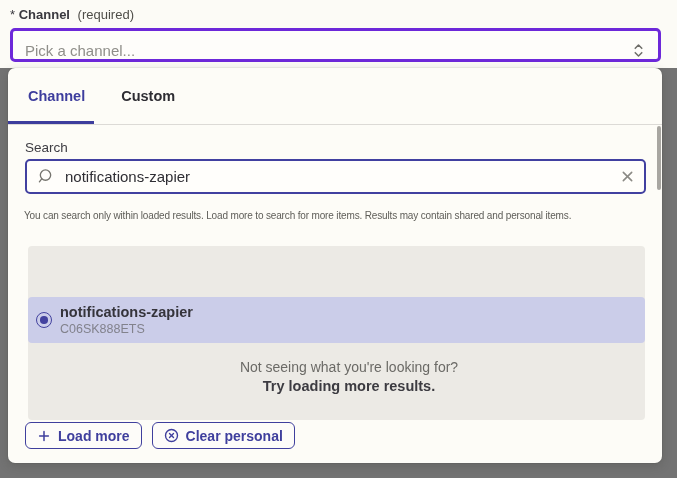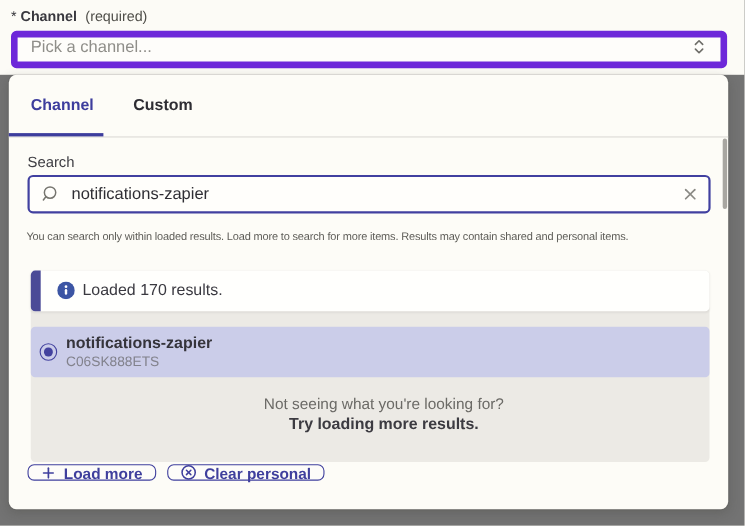--- a/index.html
+++ b/index.html
@@ -2,21 +2,21 @@
 <html><head>
 <meta charset="utf-8">
 <style>
   html,body{margin:0;padding:0;background:#f2f1ed;font-family:"Liberation Sans",sans-serif;}
   .stage{position:relative;width:677px;height:478px;background:#737373;overflow:hidden;}
   .top-strip{position:absolute;left:0;top:0;width:677px;height:68px;background:#fcfbf6;}
   .field-label{position:absolute;left:10px;top:7px;font-size:13px;color:#39383e;}
   .field-label .lbl{font-weight:700;}
   .field-label .req{color:#4f4e49;margin-left:4px;}
   .select{position:absolute;left:10px;top:28px;width:651px;height:34px;box-sizing:border-box;
-          background:#fefdfa;border:6px solid #6d28d9;border-radius:5px;display:flex;align-items:flex-start;
+          background:#fefdfa;border:3px solid #6d28d9;border-radius:5px;display:flex;align-items:flex-end;
           padding:0 12px;cursor:pointer;}
   .select .placeholder{font-size:15px;color:#8f8e89;flex:1;}
   .panel{position:absolute;left:8px;top:68px;width:654px;height:395px;background:#fdfcf7;border-radius:7px;
          box-shadow:0 3px 10px rgba(60,58,52,.25), 0 0 0 1px rgba(0,0,0,.04);}
   .tabs{position:absolute;left:0;top:0;right:0;height:56px;border-bottom:1px solid #dcdad6;display:flex;}
   .tab{display:flex;align-items:center;height:56px;box-sizing:border-box;font-size:14.5px;font-weight:700;
        color:#2e2d33;cursor:pointer;}
   .tab.active{color:#3d3d9d;border-bottom:3px solid #3d3d9d;padding:3px 9px 0 20px;}
   .tab.inactive{margin-left:27px;}
   .search-label{position:absolute;left:17px;top:72px;font-size:13.5px;color:#3e3d43;}
@@ -37,21 +37,21 @@
   .radio{position:absolute;left:8px;top:15px;width:16px;height:16px;box-sizing:border-box;border:1.5px solid #43429f;
          border-radius:50%;}
   .radio::after{content:"";position:absolute;left:50%;top:50%;width:7.5px;height:7.5px;margin:-3.75px 0 0 -3.75px;
          background:#43429f;border-radius:50%;}
   .opt-title{position:absolute;left:32px;top:7px;font-size:14.5px;font-weight:700;color:#35343b;}
   .opt-sub{position:absolute;left:32px;top:25px;font-size:12.5px;color:#82828c;}
   .footer-msg{position:absolute;left:0;top:112px;width:618px;text-align:center;line-height:19px;padding-left:12px;}
   .footer-msg .l1{font-size:14px;color:#6b6a66;}
   .footer-msg .l2{font-size:14.5px;font-weight:700;color:#3c3b41;}
   .btn-row{position:absolute;left:17px;top:354px;display:flex;gap:10px;}
-  .btn{display:inline-flex;align-items:center;gap:7px;height:15px;box-sizing:border-box;padding:0 11px;
+  .btn{display:inline-flex;align-items:center;gap:7px;height:27px;box-sizing:border-box;padding:0 11px;
        background:#fdfcf9;border:1.5px solid #3f3f9d;border-radius:6px;color:#3f3f9d;
        font-size:14px;font-weight:700;cursor:pointer;font-family:"Liberation Sans",sans-serif;}
   .scroll-thumb{position:absolute;right:1px;top:58px;width:4px;height:64px;background:#a8a6a1;border-radius:2px;cursor:grab;}
   svg{display:block;}
 </style>
 </head>
 <body>
 
 <div class="stage">
 
@@ -98,31 +98,20 @@
           <line x1="2.5" y1="2.5" x2="11.5" y2="11.5"></line>
           <line x1="11.5" y1="2.5" x2="2.5" y2="11.5"></line>
         </svg>
       </span>
     </div>
 
     <div class="helper">You can search only within loaded results. Load more to search for more items. Results may contain shared and personal items.</div>
 
     <div class="list">
 
-      <div class="alert">
-        <div class="alert-bar"></div>
-        <span class="alert-icon">
-          <svg width="16" height="16" viewBox="0 0 16 16">
-            <circle cx="8" cy="8" r="8" fill="#3c55a4"></circle>
-            <circle cx="8" cy="4.6" r="1.25" fill="#ffffff"></circle>
-            <rect x="6.9" y="6.7" width="2.2" height="5.2" rx="1.1" fill="#ffffff"></rect>
-          </svg>
-        </span>
-        <span class="alert-text">Loaded 170 results.</span>
-      </div>
 
       <div class="option">
         <div class="radio"></div>
         <div class="opt-title">notifications-zapier</div>
         <div class="opt-sub">C06SK888ETS</div>
       </div>
 
       <div class="footer-msg">
         <div class="l1">Not seeing what you're looking for?</div>
         <div class="l2">Try loading more results.</div>

